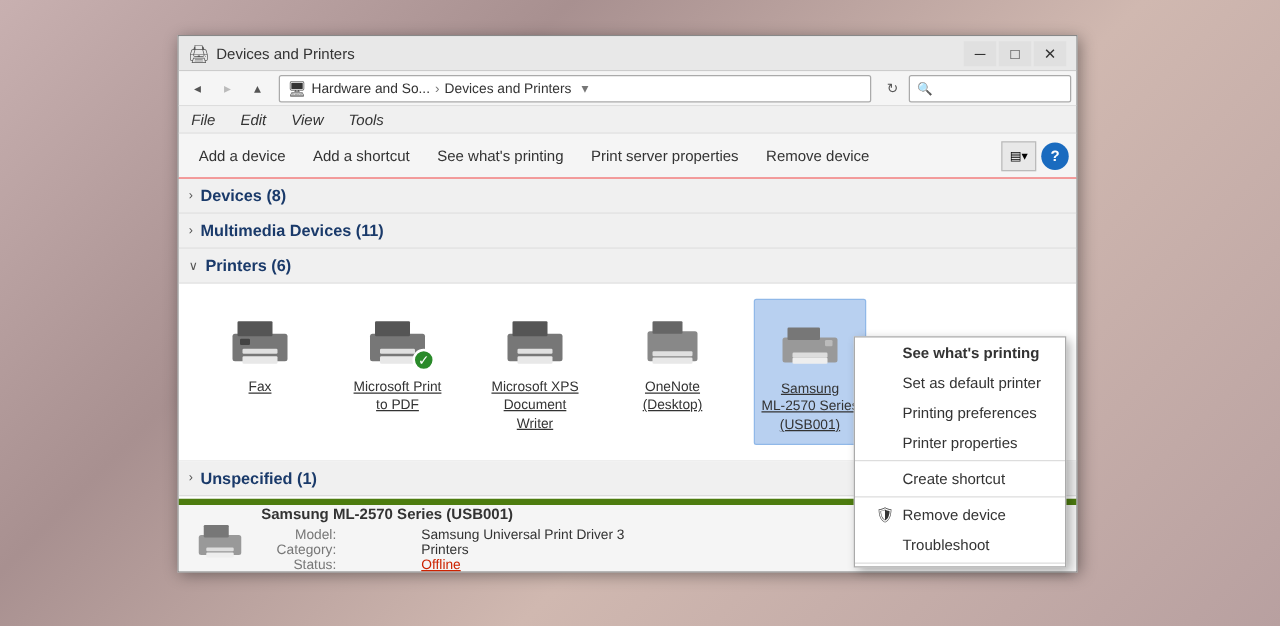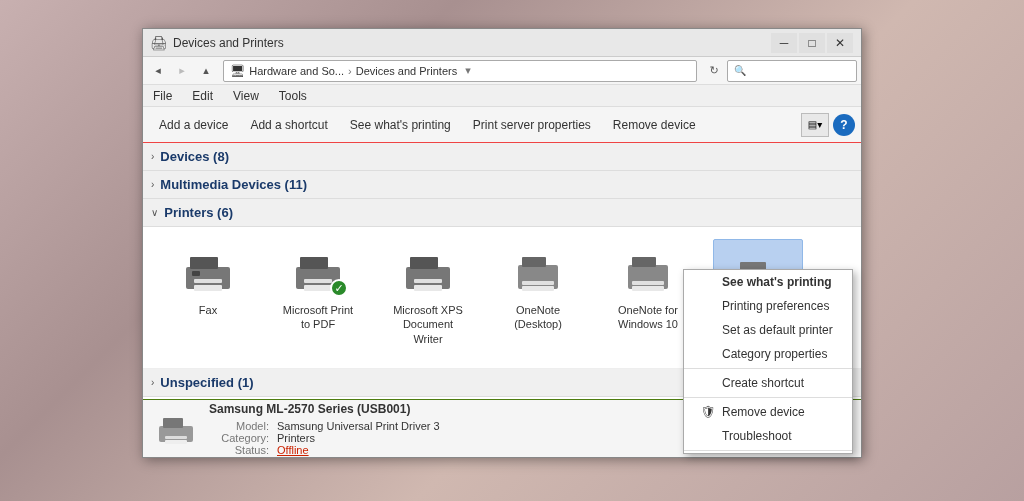--- a/index.html
+++ b/index.html
@@ -147,20 +147,21 @@
       border-bottom: 1px solid #ddd;
       gap: 8px;
       flex-shrink: 0;
     }
     .menu-item {
       padding: 2px 6px;
       font-size: 12px;
       color: #333;
       cursor: pointer;
       border-radius: 2px;
+      font-style: italic;
     }
 
     
     .toolbar {
       display: flex;
       align-items: center;
       height: 36px;
       padding: 0 6px;
       background: #f5f5f5;
       border-bottom: 1px solid #ef4444;
@@ -269,20 +270,21 @@
       justify-content: center;
       position: relative;
     }
 
     .device-label {
       font-size: 11px;
       color: #333;
       text-align: center;
       margin-top: 4px;
       line-height: 1.3;
+      text-decoration: underline;
     }
     .green-check {
       position: absolute;
       bottom: 2px;
       right: 2px;
       width: 18px;
       height: 18px;
       border-radius: 50%;
       background: #2a8a2a;
       color: white;
@@ -293,21 +295,21 @@
       border: 2px solid white;
     }
 
     
     .status-bar {
       display: flex;
       align-items: center;
       height: 58px;
       padding: 0 12px;
       background: #f5f5f5;
-      border-top: 1px solid #4d7c0f;
+      border-top: 5px solid #4d7c0f;
       gap: 12px;
       flex-shrink: 0;
     }
     .status-device-icon {
       width: 42px;
       height: 42px;
       display: flex;
       align-items: center;
       justify-content: center;
     }
@@ -315,31 +317,32 @@
       flex: 1;
     }
     .status-name {
       font-size: 12px;
       font-weight: 600;
       color: #333;
       margin-bottom: 4px;
     }
     .status-detail {
       display: flex;
-      gap: 8px;
+      gap: 20px;
       font-size: 11px;
       color: #555;
     }
     .status-label {
       color: #777;
       min-width: 60px;
       text-align: right;
     }
     .status-value {
       color: #333;
+      margin-left: 48px;
     }
     .status-value.offline { color: #cc2200; text-decoration: underline; }
 
     
     .context-menu {
       position: absolute;
       top: 240px;
       left: 540px;
       width: 170px;
       background: white;
@@ -487,31 +490,20 @@
           <svg width="56" height="48" viewBox="0 0 56 48">
             <rect x="8" y="16" width="40" height="24" rx="2" fill="#888"></rect>
             <rect x="12" y="8" width="24" height="10" rx="1" fill="#666"></rect>
             <rect x="12" y="32" width="32" height="4" rx="1" fill="#e0e0e0"></rect>
             <rect x="12" y="37" width="32" height="5" rx="1" fill="#e8e8e8"></rect>
           </svg>
         </div>
         <div class="device-label">OneNote<br>(Desktop)</div>
       </div>
 
-      <div class="device-item">
-        <div class="device-icon">
-          <svg width="56" height="48" viewBox="0 0 56 48">
-            <rect x="8" y="16" width="40" height="24" rx="2" fill="#888"></rect>
-            <rect x="12" y="8" width="24" height="10" rx="1" fill="#666"></rect>
-            <rect x="12" y="32" width="32" height="4" rx="1" fill="#e0e0e0"></rect>
-            <rect x="12" y="37" width="32" height="5" rx="1" fill="#e8e8e8"></rect>
-          </svg>
-        </div>
-        <div class="device-label">OneNote for<br>Windows 10</div>
-      </div>
 
       <div class="device-item selected">
         <div class="device-icon">
           <svg width="56" height="48" viewBox="0 0 56 48">
             <rect x="6" y="20" width="44" height="20" rx="2" fill="#999"></rect>
             <rect x="10" y="12" width="26" height="10" rx="1" fill="#777"></rect>
             <rect x="14" y="32" width="28" height="4" rx="1" fill="#ddd"></rect>
             <rect x="14" y="36" width="28" height="5" rx="1" fill="#eee"></rect>
             <rect x="40" y="22" width="6" height="5" rx="1" fill="#bbb"></rect>
           </svg>
@@ -554,29 +546,29 @@
     </div>
   </div>
 
   <div class="context-menu">
     <div class="ctx-item bold">
       <span class="ctx-icon"></span>
       <span>See what's printing</span>
     </div>
     <div class="ctx-item">
       <span class="ctx-icon"></span>
-      <span>Printing preferences</span>
+      <span>Set as default printer</span>
     </div>
     <div class="ctx-item">
       <span class="ctx-icon"></span>
-      <span>Set as default printer</span>
+      <span>Printing preferences</span>
     </div>
     <div class="ctx-item">
       <span class="ctx-icon"></span>
-      <span>Category properties</span>
+      <span>Printer properties</span>
     </div>
     <div class="ctx-divider"></div>
     <div class="ctx-item">
       <span class="ctx-icon"></span>
       <span>Create shortcut</span>
     </div>
     <div class="ctx-divider"></div>
     <div class="ctx-item">
       <span class="ctx-icon">🛡</span>
       <span>Remove device</span>

